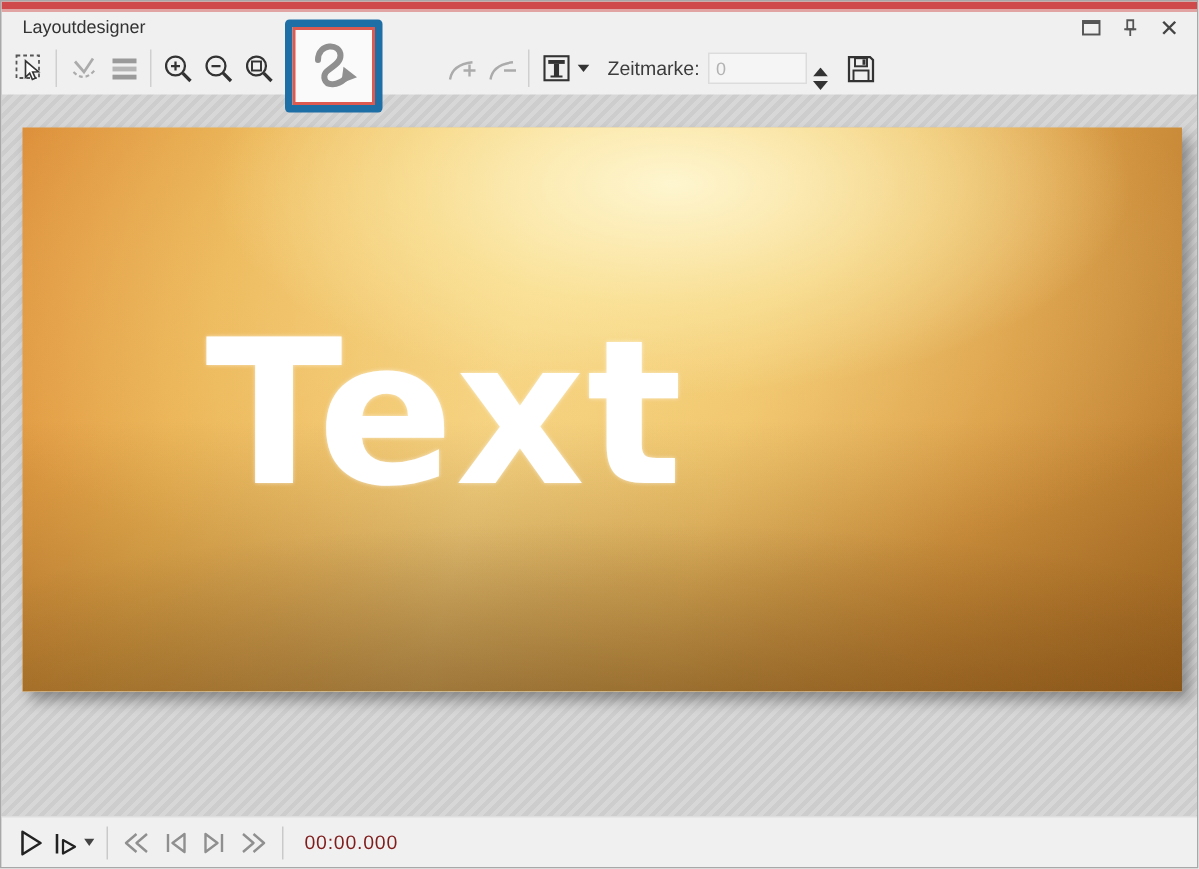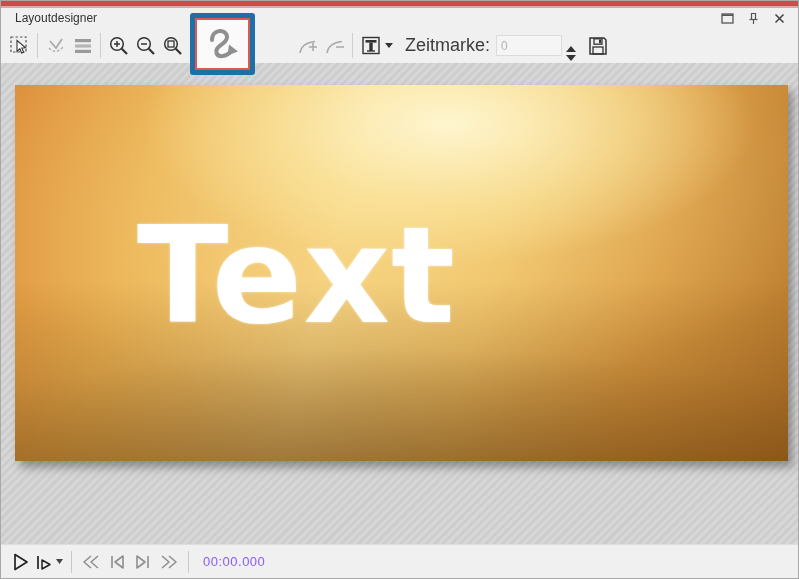--- a/index.html
+++ b/index.html
@@ -22,21 +22,21 @@
   .toolbar {
     position:absolute; top:27px; left:0; right:0; height:35px;
     display:flex; align-items:center; padding-left:5px;
   }
   .tbtn {
     width:27px; height:27px; display:flex; align-items:center; justify-content:center;
     border:1px solid transparent; border-radius:2px;
   }
   .tsep { width:1px; height:25px; background:#cfcfcf; margin:0 4px; }
   .spacer-for-highlight { width:72px; }
-  .zeit-label { font-size:18px; color:#3c3c3c; margin:0 6px 0 10px; }
+  .zeit-label { font-size:13px; color:#3c3c3c; margin:0 6px 0 10px; }
   .zeit-input {
     width:66px; height:21px; border:1px solid #dcdcdc; background:#f5f5f5;
     color:#b2b2b2; font-size:12px; padding:0 4px; font-family:"Liberation Sans",sans-serif;
   }
   .spinner { display:flex; flex-direction:column; justify-content:center; gap:3px; margin:0 8px 0 4px; }
   .spin-btn { width:10px; height:6px; display:block; }
   .highlight-btn {
     position:absolute; left:189px; top:12px; width:65px; height:62px;
     background:#1e6fa5; border-radius:3px; padding:5px; z-index:20;
   }
@@ -70,21 +70,21 @@
     font-size:134px; font-weight:bold; color:#ffffff; line-height:1.18;
     letter-spacing:1px; z-index:2; text-shadow:0 0 3px rgba(255,255,255,0.6);
   }
   .playbar {
     position:absolute; bottom:0; left:0; right:0; height:34px;
     background:#f0f0f0; border-top:1px solid #dedede;
     display:flex; align-items:center; padding-left:6px;
   }
   .pbtn { width:26px; height:26px; display:flex; align-items:center; justify-content:center; }
   .psep { width:1px; height:22px; background:#c9c9c9; margin:0 6px; }
-  .time { font-size:13px; color:#8b5cf6; margin-left:8px; letter-spacing:0.5px; }
+  .time { font-size:13px; color:#7f1d1d; margin-left:8px; letter-spacing:0.5px; }
   .caret { margin-left:1px; margin-right:2px; display:flex; align-items:center; }
 </style>
 </head>
 <body>
 
 <div class="window">
 
   <div class="accent-bar"></div>
 
   <div class="titlebar">

